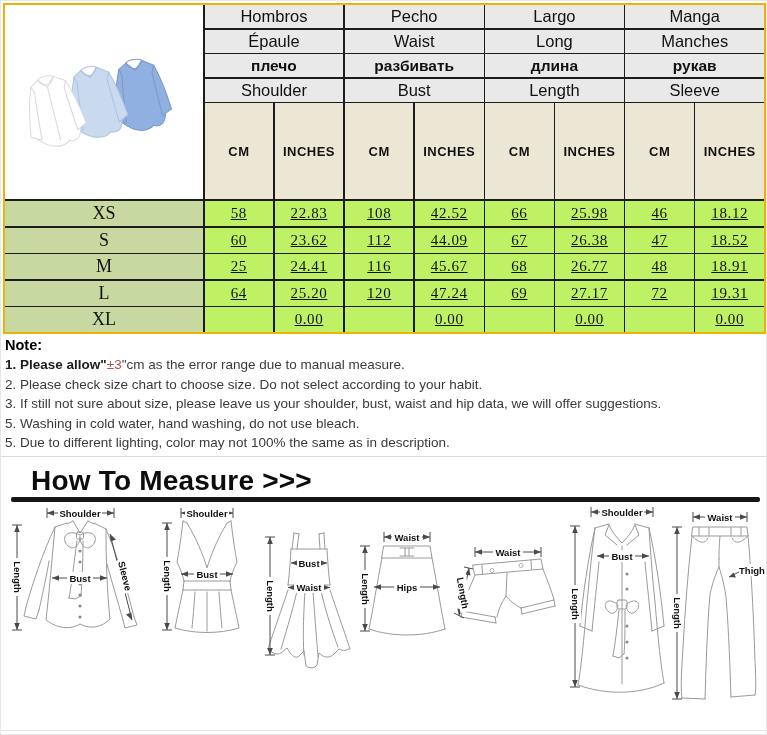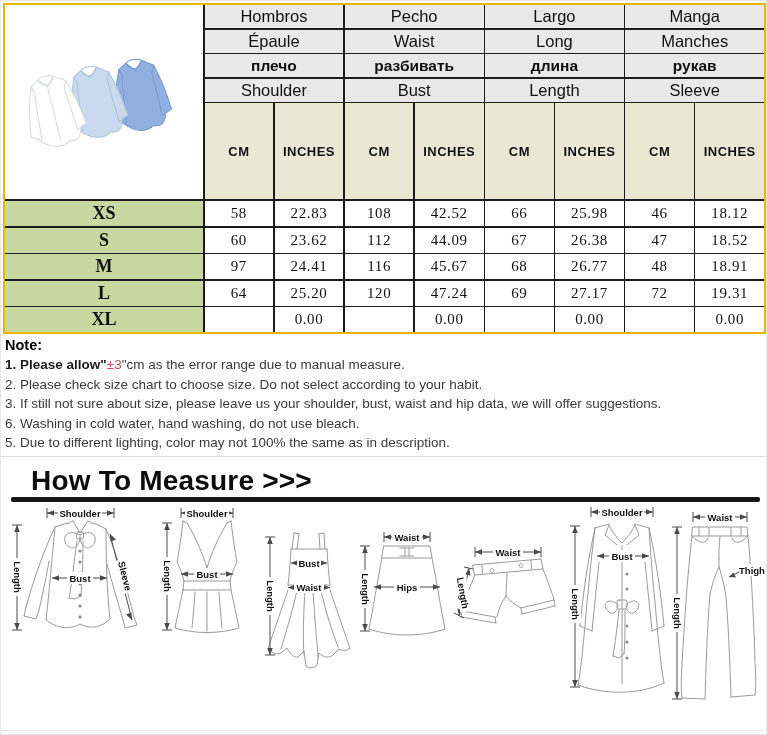--- a/index.html
+++ b/index.html
@@ -9,22 +9,22 @@
   
   .size-table{position:absolute;left:2px;top:2px;width:763px;box-sizing:border-box;
     display:grid;grid-template-columns:198px repeat(8,1fr);
     grid-template-rows:23px 23px 23px 23px 96px repeat(5,25px);
     gap:1.6px;background:#1c1c1c;border:2px solid #eab308;}
   .cell{display:flex;align-items:center;justify-content:center;overflow:hidden;}
   .imgcell{grid-row:1/6;grid-column:1;background:#fff;position:relative;}
   .hcell{grid-column:span 2;background:#e9e9e9;font-size:16.5px;}
   .hcell.ru{font-weight:bold;font-size:15.5px;}
   .ucell{background:#ece7d5;font-weight:bold;font-size:13px;letter-spacing:.5px;}
-  .szcell{grid-column:1;background:#c7d9a1;font-family:"Liberation Serif",serif;font-size:18px;font-weight:bold;}
-  .vcell{background:#ffffff;font-family:"Liberation Serif",serif;font-size:15px;letter-spacing:.6px;}
+  .szcell{grid-column:1;background:#c7d9a1;font-family:"Liberation Serif",serif;font-size:18px;font-weight:normal;}
+  .vcell{background:#bef264;font-family:"Liberation Serif",serif;font-size:15px;letter-spacing:.6px;text-decoration:underline;}
   .gr1{grid-row:1}.gr2{grid-row:2}.gr3{grid-row:3}.gr4{grid-row:4}.gr5{grid-row:5}
   .gr6{grid-row:6}.gr7{grid-row:7}.gr8{grid-row:8}.gr9{grid-row:9}.gr10{grid-row:10}
 
   
   .shirt-b{fill:#8fb0e0;stroke:#7b99c8;stroke-width:1;stroke-linejoin:round;}
   .shirt-lb{fill:#c9d9ee;stroke:#adc3de;stroke-width:1;stroke-linejoin:round;}
   .shirt-w{fill:#ffffff;stroke:#d6d9dd;stroke-width:1;stroke-linejoin:round;}
 
   
   .notes{position:absolute;left:4px;top:334px;width:745px;}
@@ -122,21 +122,21 @@
     <div class="cell vcell gr7">60</div>
     <div class="cell vcell gr7">23.62</div>
     <div class="cell vcell gr7">112</div>
     <div class="cell vcell gr7">44.09</div>
     <div class="cell vcell gr7">67</div>
     <div class="cell vcell gr7">26.38</div>
     <div class="cell vcell gr7">47</div>
     <div class="cell vcell gr7">18.52</div>
 
     <div class="cell szcell gr8">M</div>
-    <div class="cell vcell gr8">97</div>
+    <div class="cell vcell gr8">25</div>
     <div class="cell vcell gr8">24.41</div>
     <div class="cell vcell gr8">116</div>
     <div class="cell vcell gr8">45.67</div>
     <div class="cell vcell gr8">68</div>
     <div class="cell vcell gr8">26.77</div>
     <div class="cell vcell gr8">48</div>
     <div class="cell vcell gr8">18.91</div>
 
     <div class="cell szcell gr9">L</div>
     <div class="cell vcell gr9">64</div>
@@ -157,21 +157,21 @@
     <div class="cell vcell gr10">0.00</div>
     <div class="cell vcell gr10"></div>
     <div class="cell vcell gr10">0.00</div>
   </div>
 
   <div class="notes">
     <div class="note-head">Note:</div>
     <div class="note-line"><span class="b">1. Please allow"</span><span class="red">±3</span><span>"cm as the error range due to manual measure.</span></div>
     <div class="note-line">2. Please check size chart to choose size. Do not select according to your habit.</div>
     <div class="note-line">3. If still not sure about size, please leave us your shoulder, bust, waist and hip data, we will offer suggestions.</div>
-    <div class="note-line">6. Washing in cold water, hand washing, do not use bleach.</div>
+    <div class="note-line">5. Washing in cold water, hand washing, do not use bleach.</div>
     <div class="note-line">5. Due to different lighting,  color may not 100% the same as in description.</div>
   </div>
 
   <div class="divider"></div>
 
   <div class="measure-title">How To Measure &gt;&gt;&gt;</div>
   <div class="measure-rule"></div>
 
   <svg class="garment" style="left:2px;top:503px;" width="160" height="140" viewBox="0 0 160 140">
     <path class="gline" d="M70,17 L77,29 L85,17 M64,20 L70,17 M85,17 L91,20"></path>

